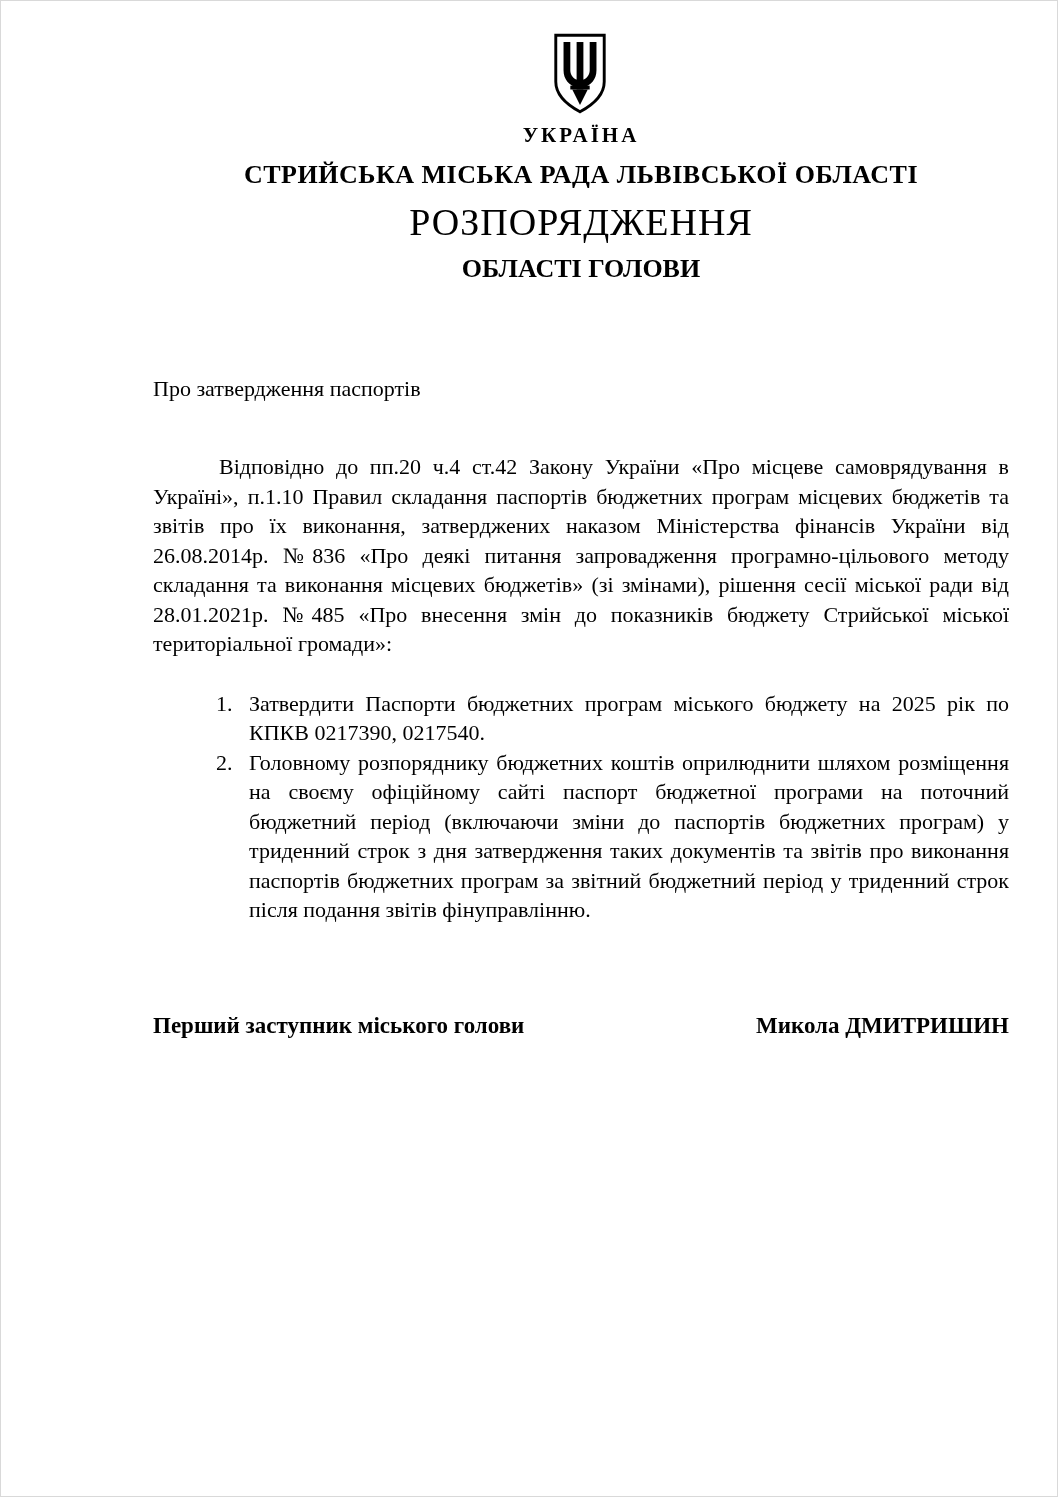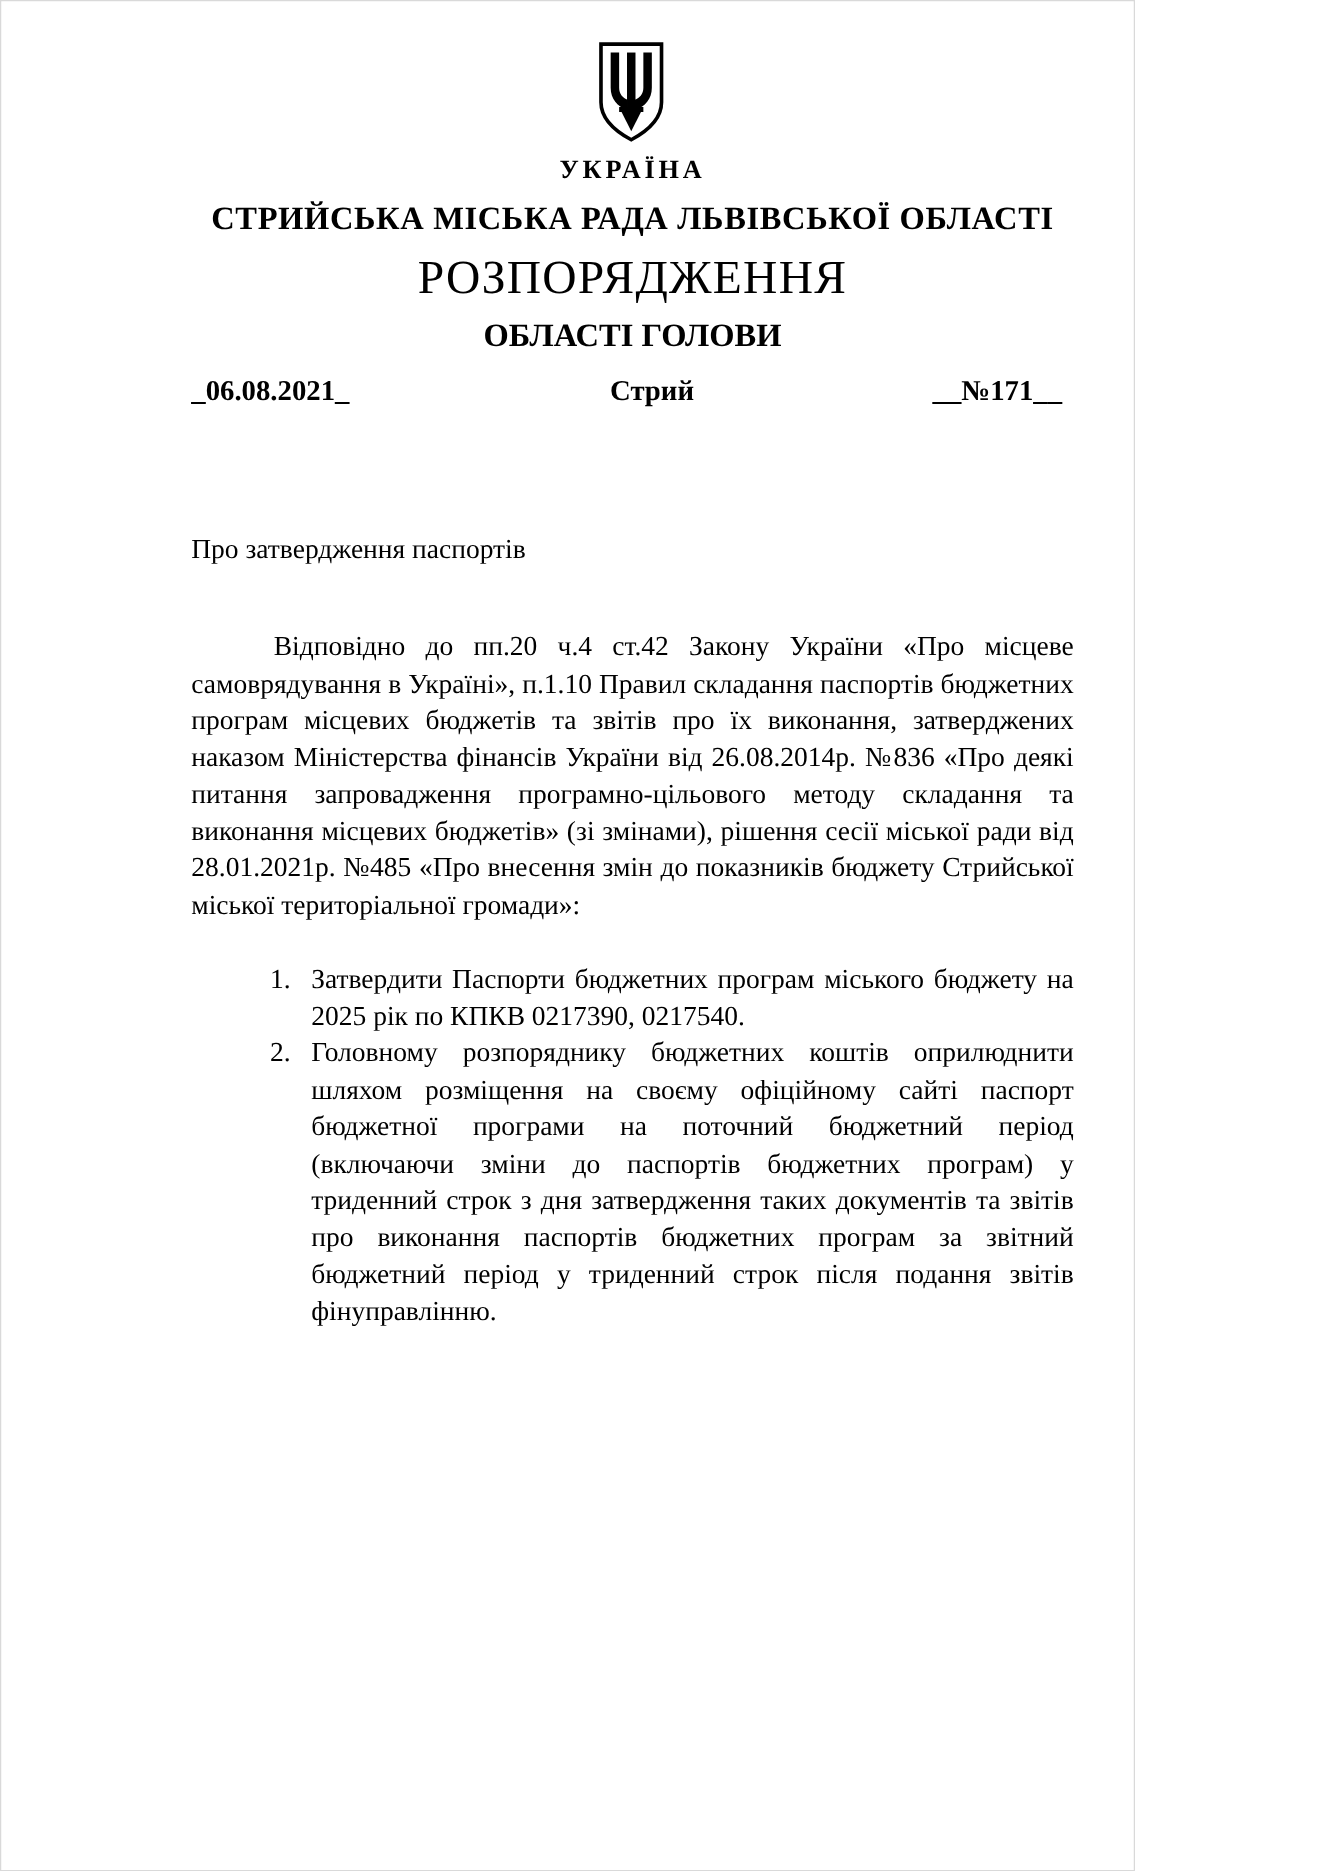--- a/index.html
+++ b/index.html
@@ -2,21 +2,21 @@
 <html lang="uk"><head>
 <meta charset="utf-8">
 <style>
   html, body {
     margin: 0;
     padding: 0;
     background: #ffffff;
   }
   .page {
     position: relative;
-    width: 908px;
+    width: 1058px;
     height: 1497px;
     box-sizing: border-box;
     background: #ffffff;
     color: #000000;
     font-family: "Liberation Serif", "DejaVu Serif", serif;
     border: 1px solid #d9d9d9;
     padding: 30px 48px 0 152px;
     overflow: hidden;
   }
   .doc-header { text-align: center; }
@@ -106,37 +106,36 @@
           <path d="M24 60 h16 l-8 16 Z"></path>
         </g>
       </svg>
     </div>
     <div class="country">УКРАЇНА</div>
     <div class="council">СТРИЙСЬКА МІСЬКА РАДА ЛЬВІВСЬКОЇ ОБЛАСТІ</div>
     <div class="doc-type">РОЗПОРЯДЖЕННЯ</div>
     <div class="doc-subtype">ОБЛАСТІ ГОЛОВИ</div>
   </header>
 
-  <div class="meta-row">
-    <span class="meta-date">_06.08.2021_</span>
-    <span class="meta-city">Стрий</span>
-    <span class="meta-number">__№171__</span>
-  </div>
 
   <div class="subject">
     <div>Про затвердження паспортів</div>
   </div>
 
   <p class="preamble">Відповідно до пп.20 ч.4 ст.42 Закону України «Про місцеве самоврядування в Україні», п.1.10 Правил складання паспортів бюджетних програм місцевих бюджетів та звітів про їх виконання, затверджених наказом Міністерства фінансів України від 26.08.2014р. №836 «Про деякі питання запровадження програмно-цільового методу складання та виконання місцевих бюджетів» (зі змінами), рішення сесії міської ради від 28.01.2021р. №485 «Про внесення змін до показників бюджету Стрийської міської територіальної громади»:</p>
 
   <ol class="items">
     <li>
       <span class="num">1.</span>
       <span class="item-text">Затвердити Паспорти бюджетних програм міського бюджету на 2025 рік по КПКВ 0217390, 0217540.</span>
     </li>
     <li>
       <span class="num">2.</span>
       <span class="item-text">Головному розпоряднику бюджетних коштів оприлюднити шляхом розміщення на своєму офіційному сайті паспорт бюджетної програми на поточний бюджетний період (включаючи зміни до паспортів бюджетних програм) у триденний строк з дня затвердження таких документів та звітів про виконання паспортів бюджетних програм за звітний бюджетний період у триденний строк після подання звітів фінуправлінню.</span>
     </li>
   </ol>
 
+  <div class="signature">
+    <span>Перший заступник міського голови</span>
+    <span>Микола ДМИТРИШИН</span>
+  </div>
 
 </div>
 
 </body></html>

